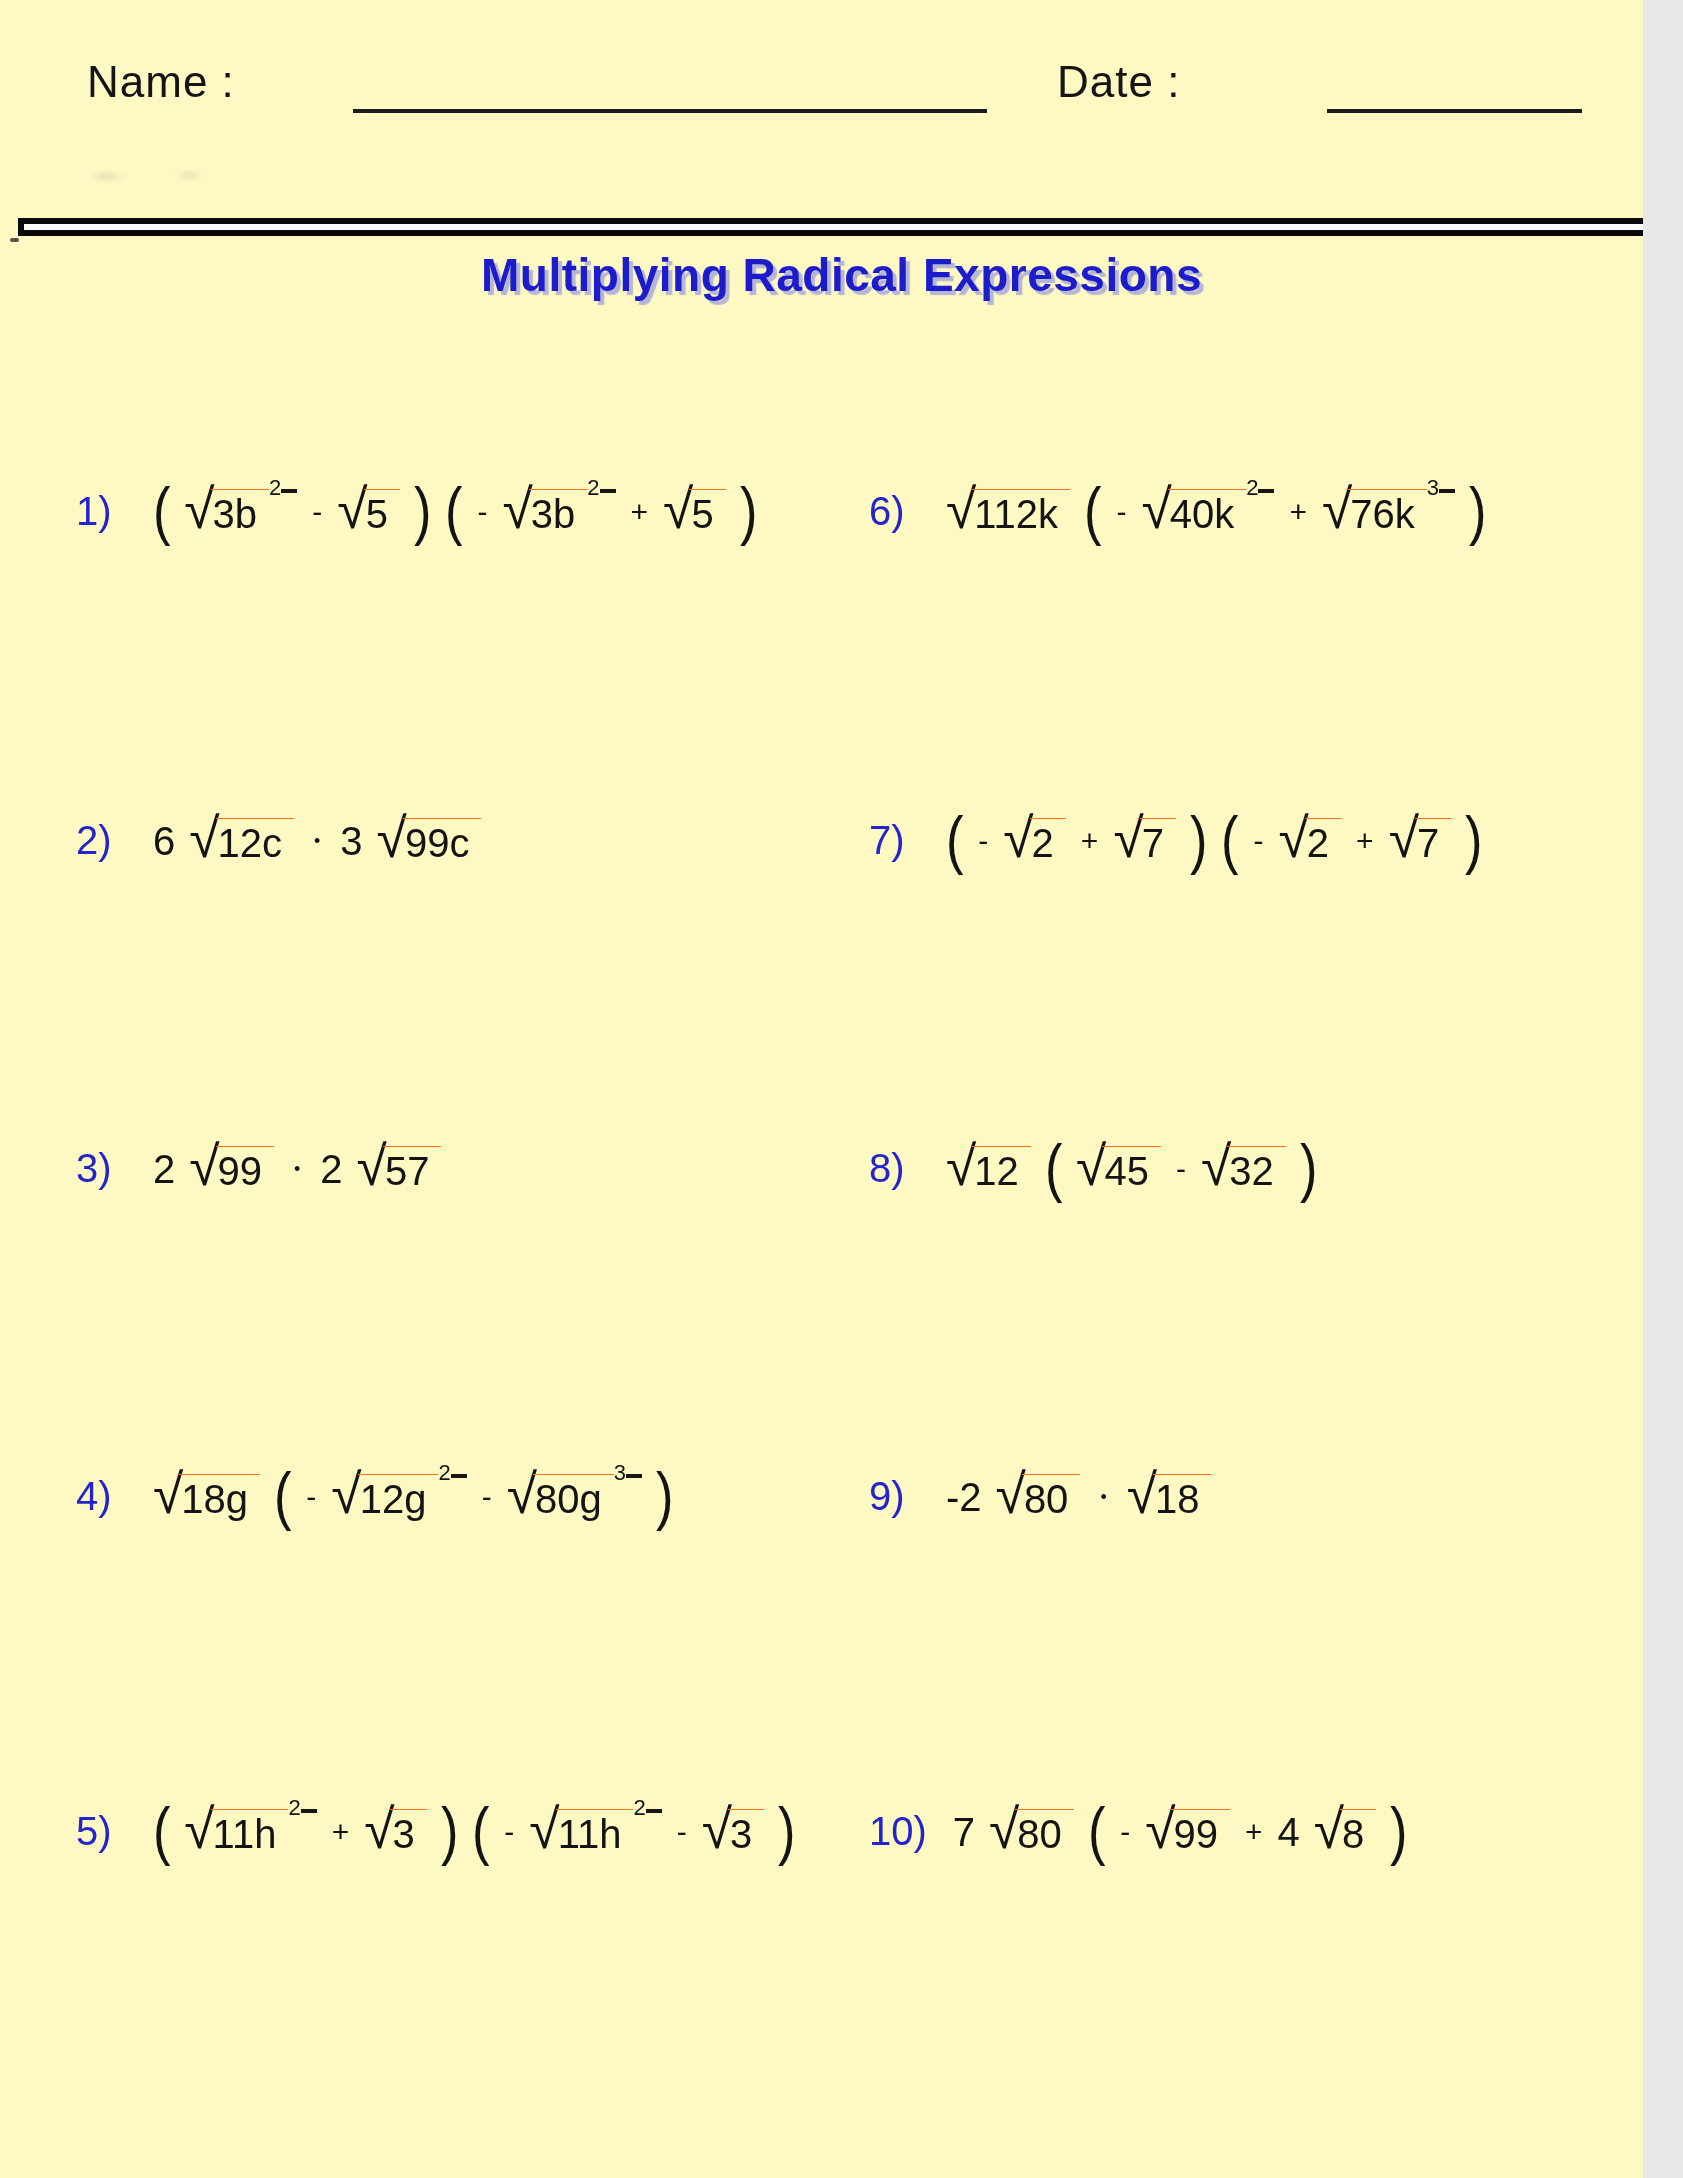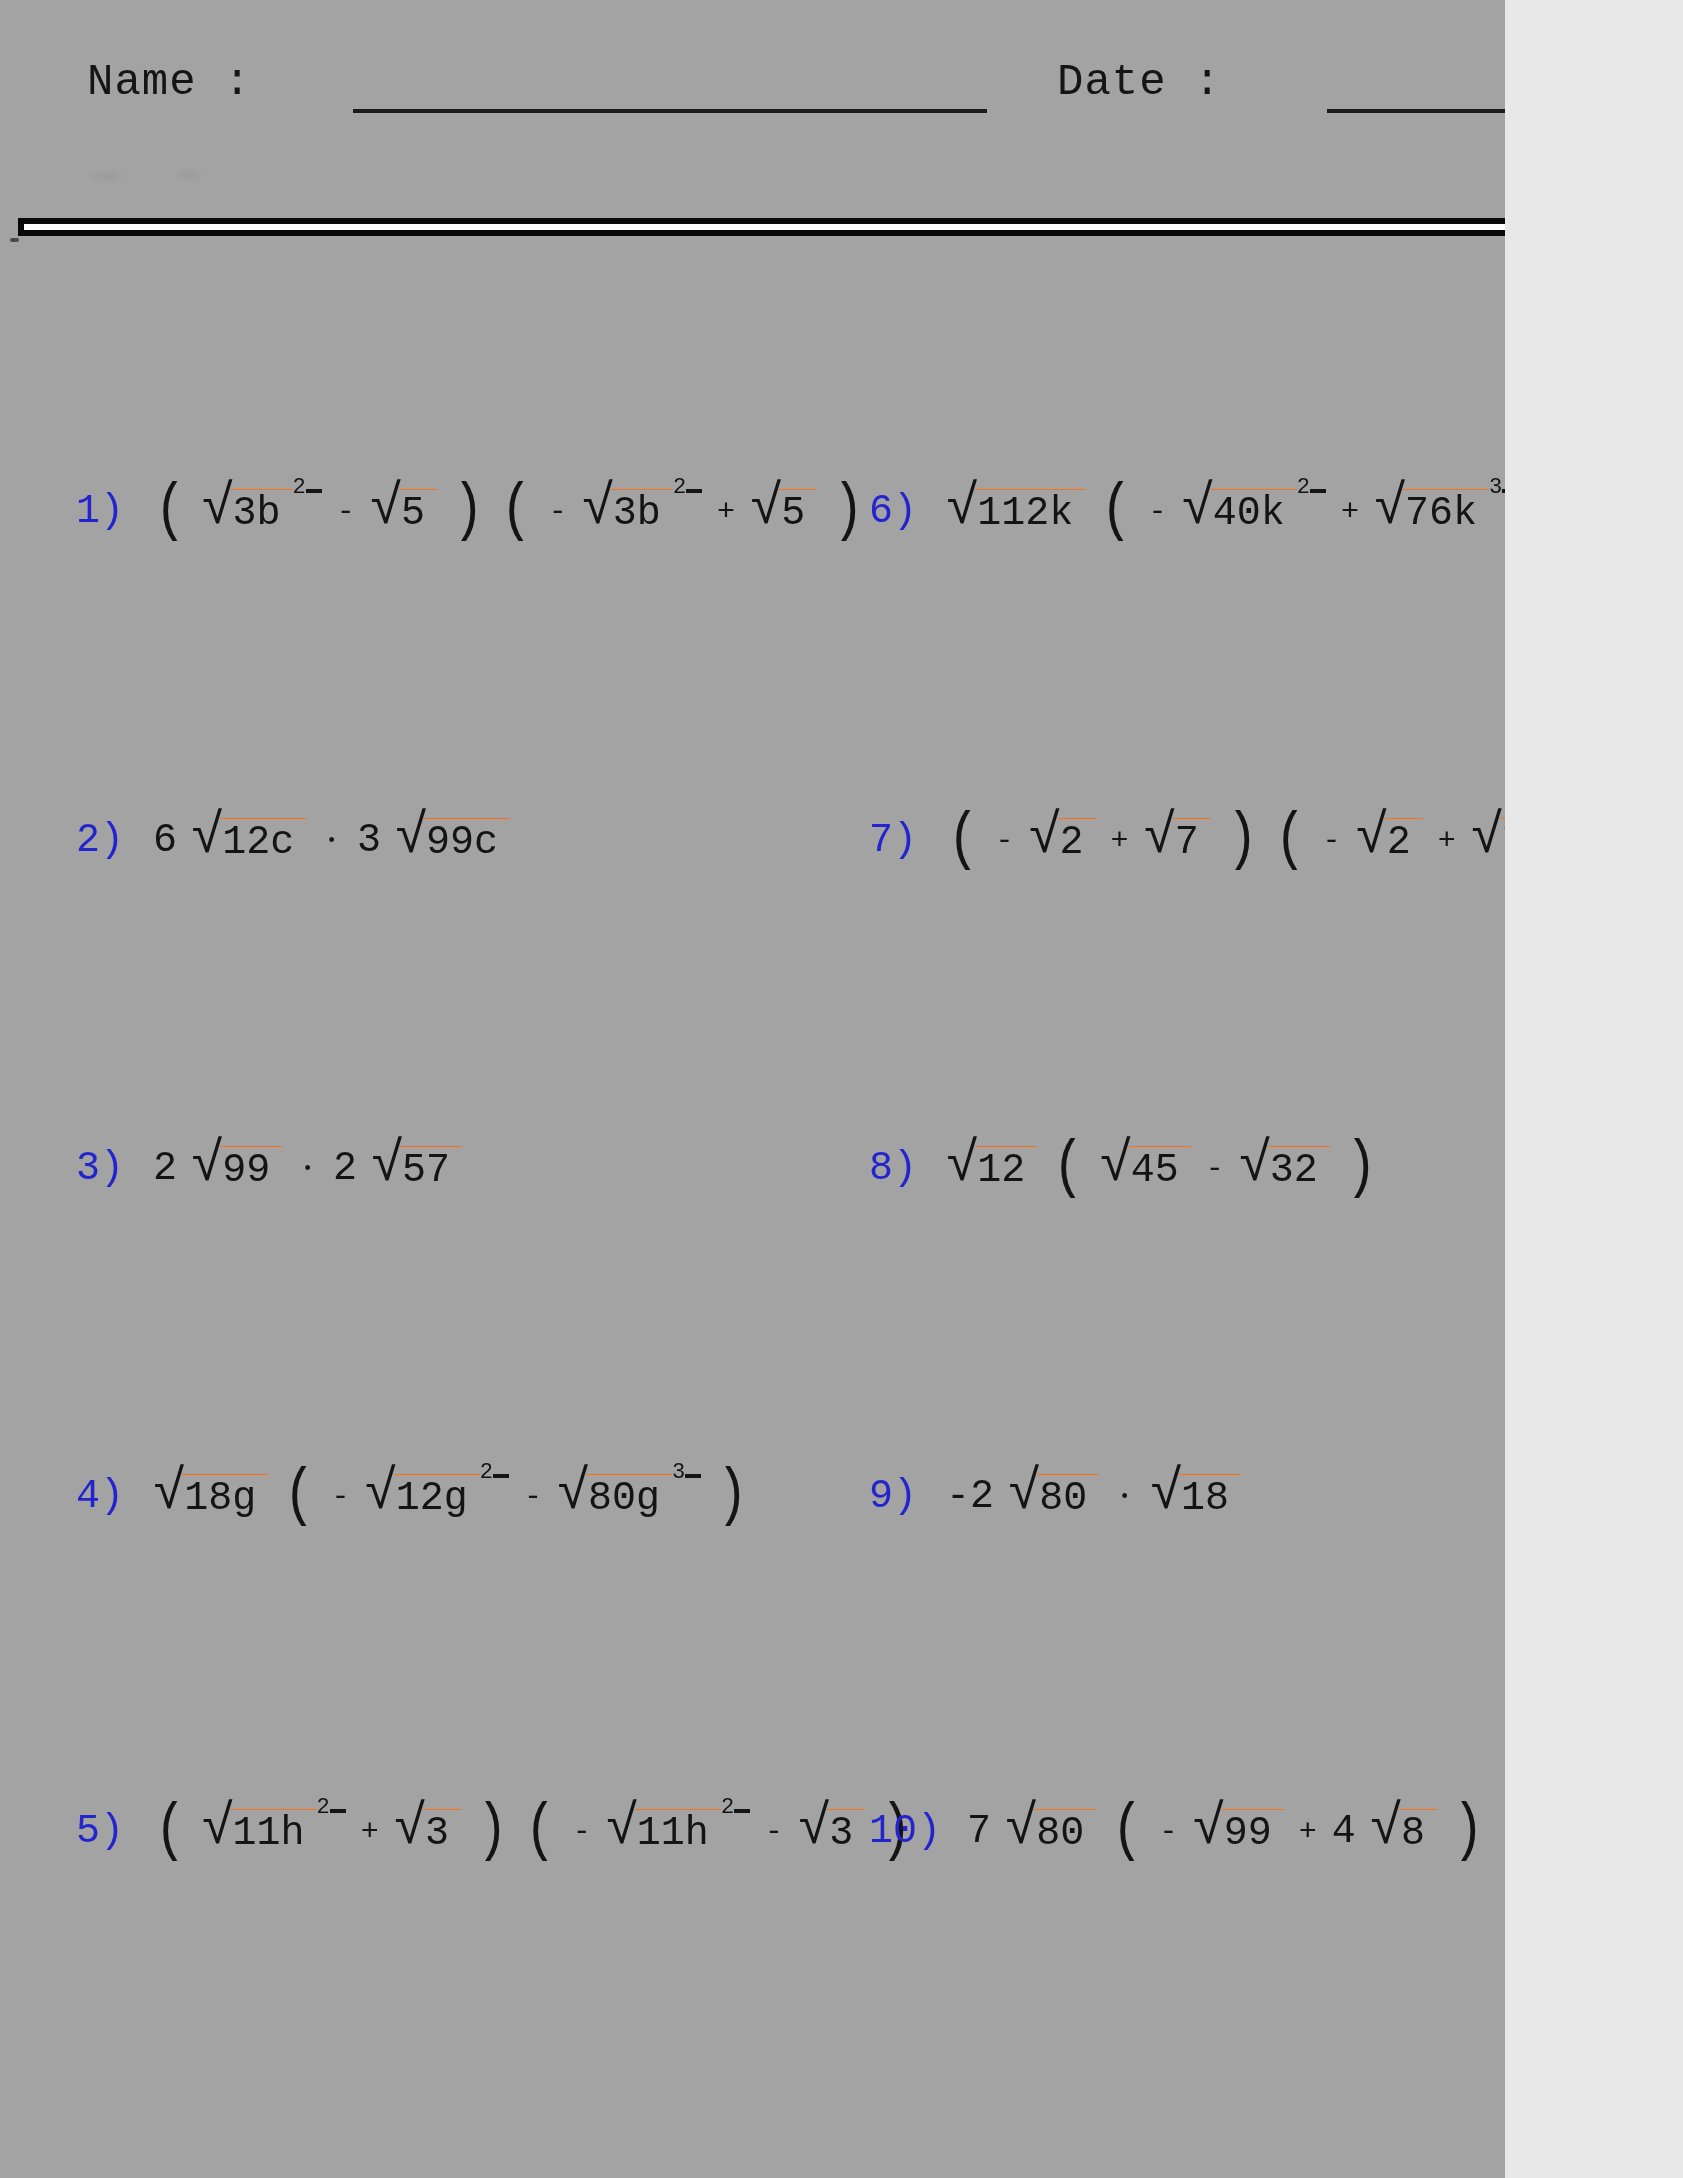--- a/index.html
+++ b/index.html
@@ -1,20 +1,20 @@
 <!DOCTYPE html>
 <html><head>
 <meta charset="utf-8">
 <style>
   html,body{margin:0;padding:0;background:#e8e8e8;}
   .page{
     position:relative;
-    width:1505px;height:2178px;
-    background:#a3a3a3;
-    font-family:Liberation Mono, monospace;
+    width:1643px;height:2178px;
+    background:#fef9c3;
+    font-family:Liberation Sans, sans-serif;
     color:#141414;
     overflow:hidden;
   }
   
   .hdr-label{
     position:absolute;
     font-size:44px;
     letter-spacing:1px;
     color:#151515;
   }
@@ -140,20 +140,21 @@
 
   <div class="hdr-label name-label">Name :</div>
   <div class="blank-line name-line"></div>
   <div class="hdr-label date-label">Date :</div>
   <div class="blank-line date-line"></div>
 
   <div class="ghost-smudge"></div>
   <div class="divider"></div>
   <div class="artifact-dot"></div>
 
+  <div class="title">Multiplying Radical Expressions</div>
 
   <div class="problem col-left row-1">
     <span class="p-num">1)</span>
     <span class="expr">
         <span class="paren">(</span>
         <span class="rad">
           <span class="rad-sign">√</span>
           <span class="rad-body">3b</span>
           <span class="rad-sup">2</span>
           <span class="rad-tail"></span>

